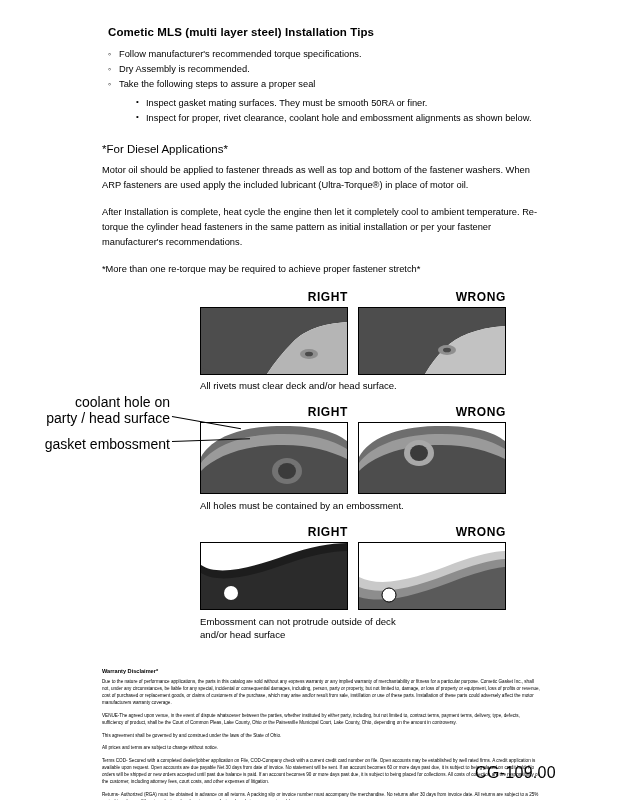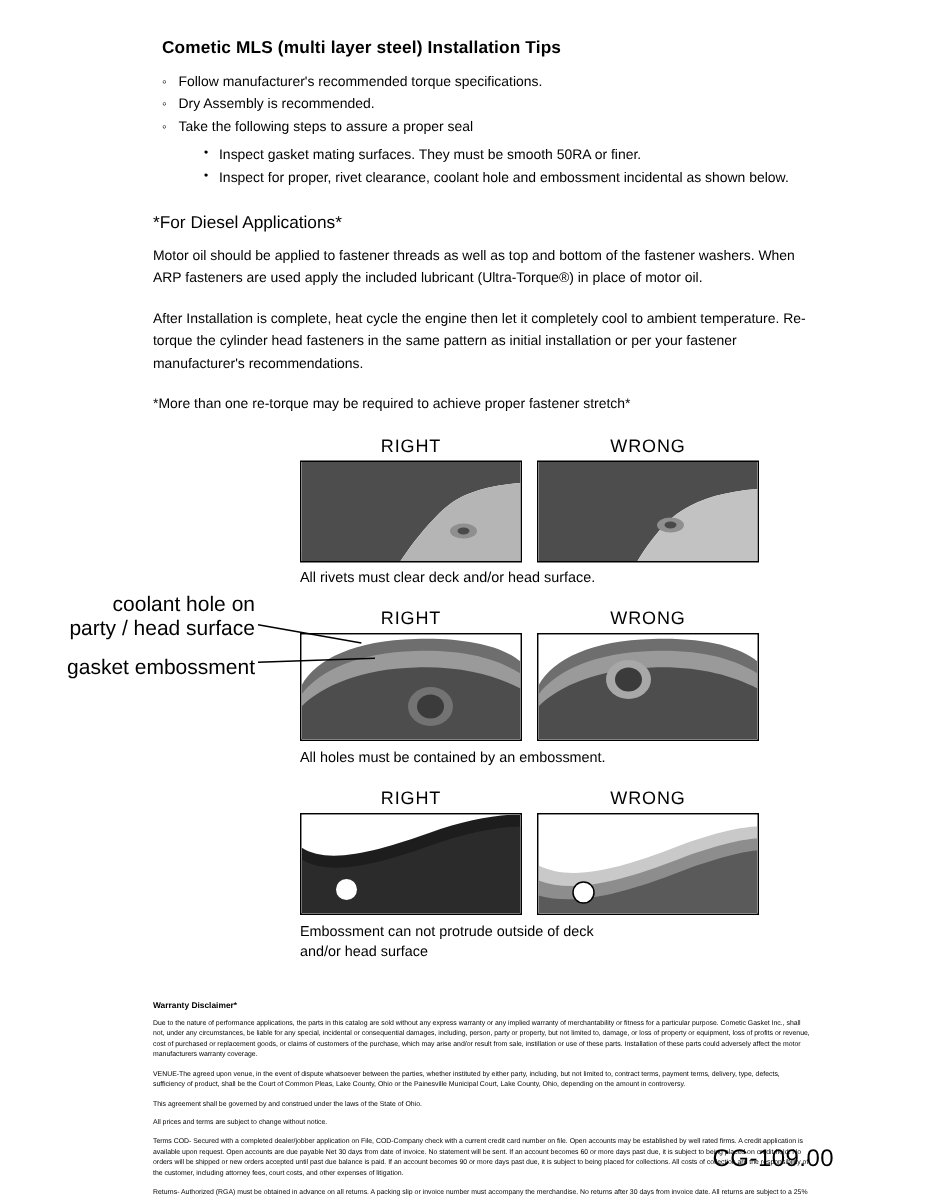--- a/index.html
+++ b/index.html
@@ -89,23 +89,23 @@
   .figrow {
     display: flex;
     justify-content: flex-start;
     gap: 10px;
     margin-left: 160px;
   }
   .figcell {
     width: 148px;
   }
   .figlabel {
-    text-align: center;
+    text-align: right;
     font-size: 12px;
-    font-weight: normal;
+    font-weight: bold;
     letter-spacing: 0.6px;
     margin-bottom: 3px;
   }
   .figbox {
     width: 148px;
     height: 68px;
     border: 1px solid #000;
     box-sizing: border-box;
     overflow: hidden;
     background: #fff;
@@ -174,21 +174,21 @@
 
   <h1 class="title">Cometic MLS (multi layer steel) Installation Tips</h1>
 
   <ul class="bullets">
     <li>Follow manufacturer's recommended torque specifications.</li>
     <li>Dry Assembly is recommended.</li>
     <li>
       <span>Take the following steps to assure a proper seal</span>
       <ul class="subbullets">
         <li>Inspect gasket mating surfaces.  They must be smooth 50RA or finer.</li>
-        <li>Inspect for proper, rivet clearance, coolant hole and embossment incidental as shown below.</li>
+        <li>Inspect for proper, rivet clearance, coolant hole and embossment alignments as shown below.</li>
       </ul>
     </li>
   </ul>
 
   <h2 class="section">*For Diesel Applications*</h2>
   <p class="body">Motor oil should be applied to fastener threads as well as top and bottom of the fastener washers.  When ARP fasteners are used apply the included lubricant (Ultra-Torque®) in place of motor oil.</p>
   <p class="body">After Installation is complete, heat cycle the engine then let it completely cool to ambient temperature. Re-torque the cylinder head fasteners in the same pattern as initial installation or per your fastener manufacturer's recommendations.</p>
   <p class="note">*More than one re-torque may be required to achieve proper fastener stretch*</p>
 
   <div class="figures">

